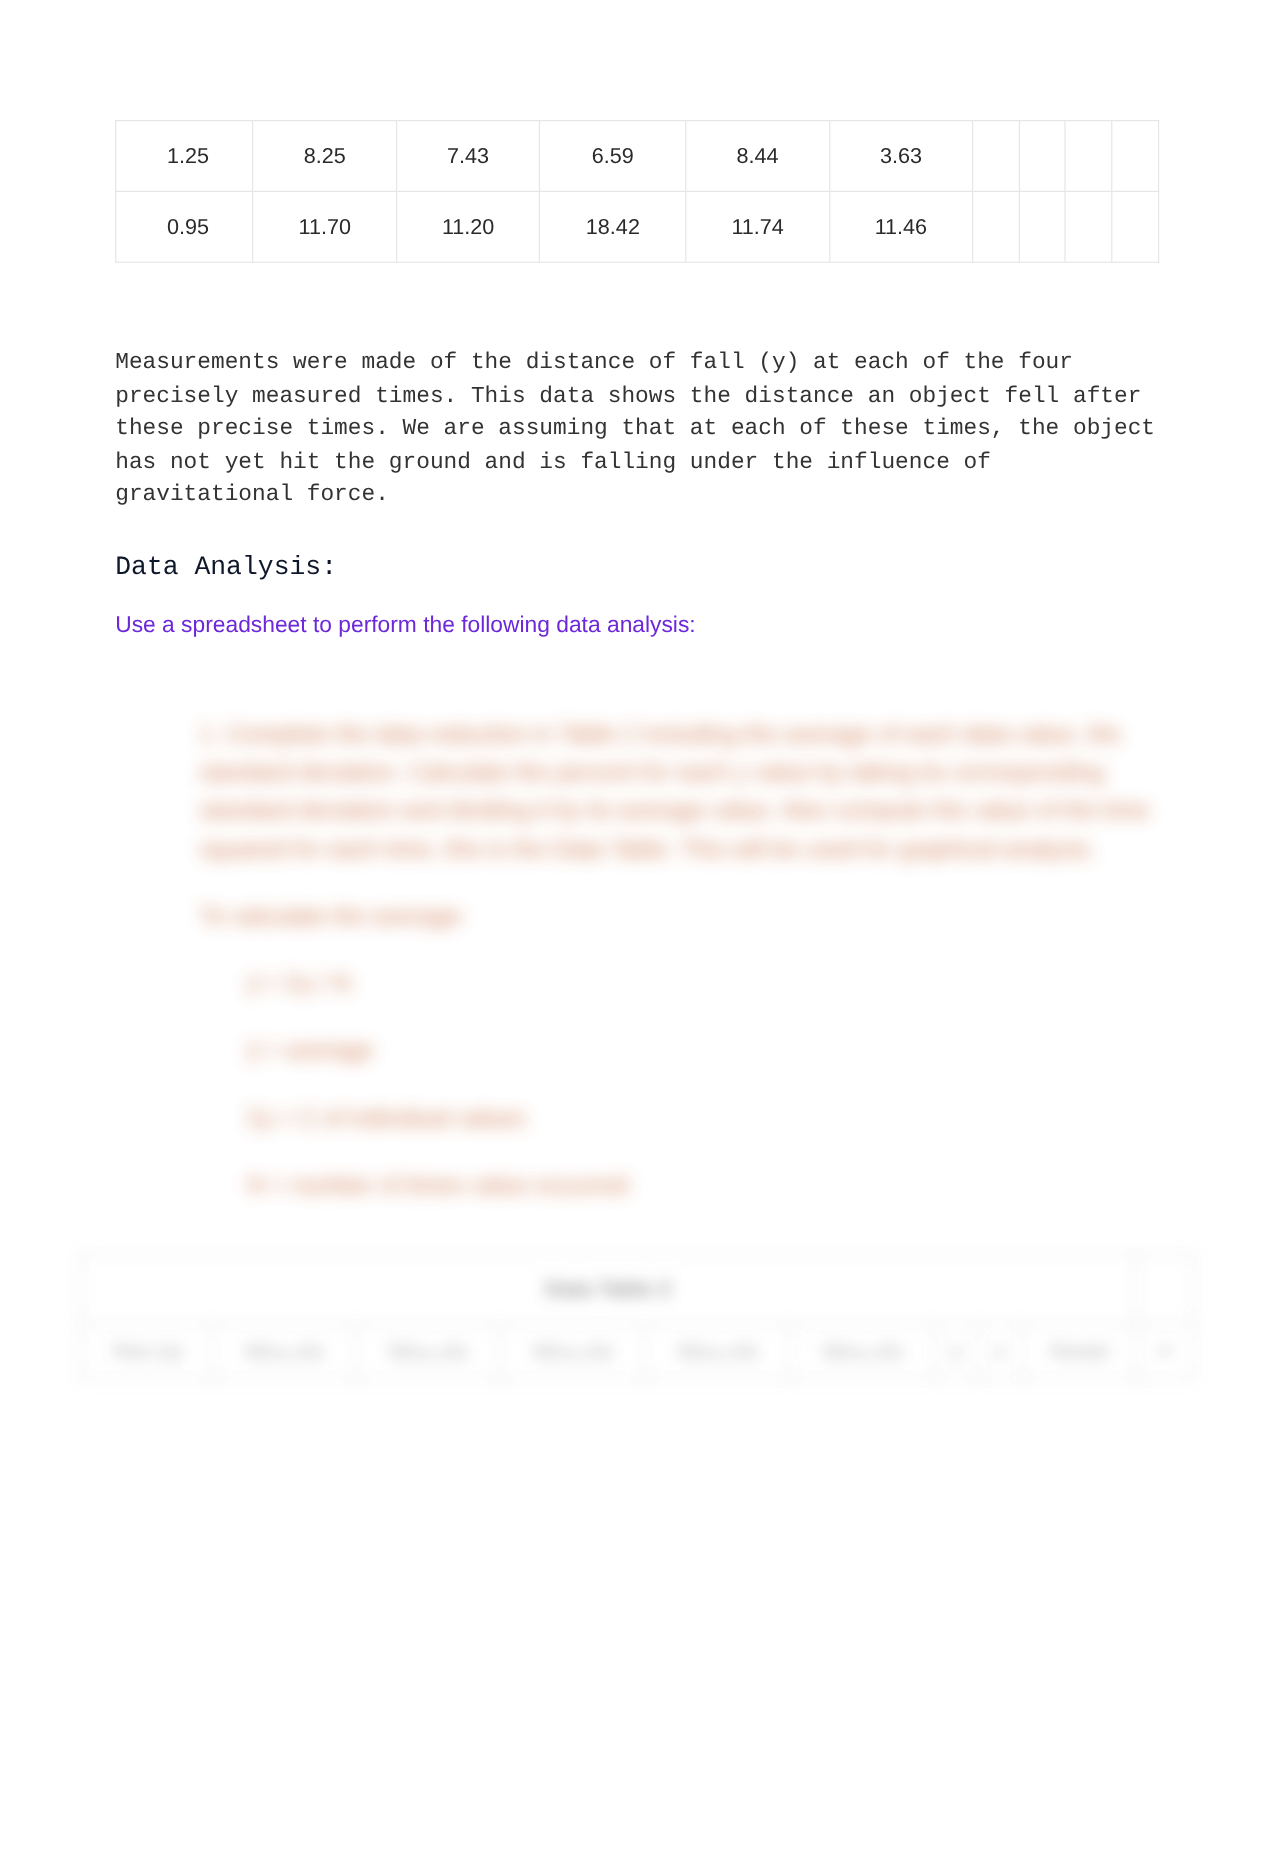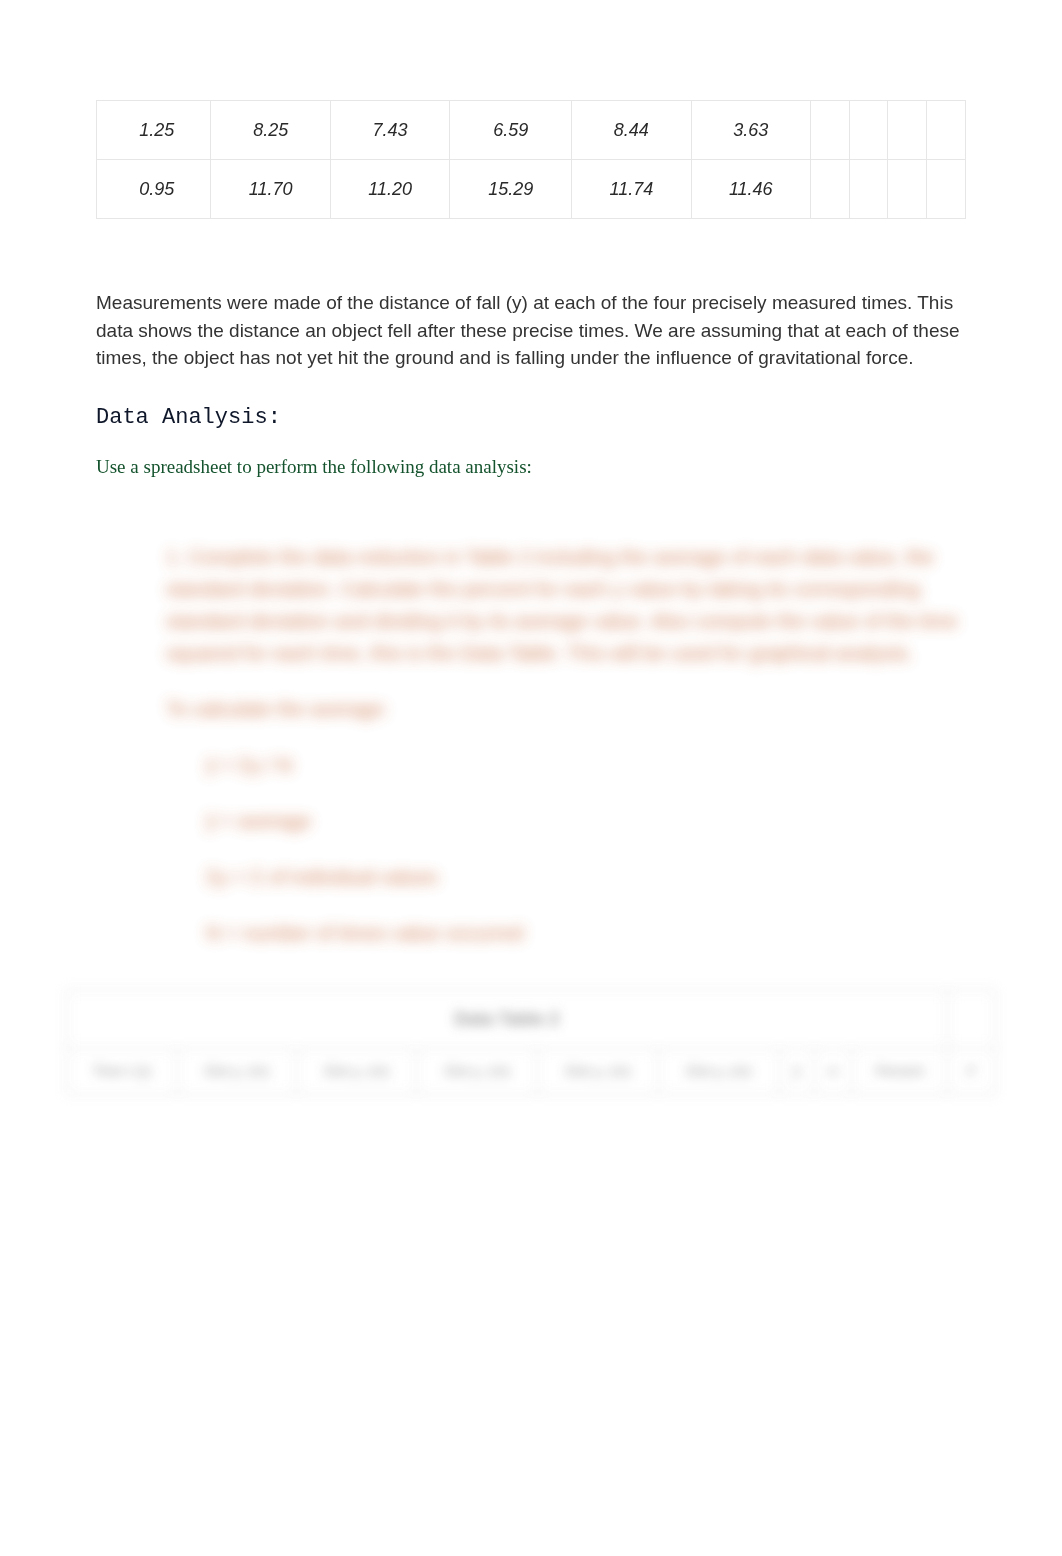--- a/index.html
+++ b/index.html
@@ -22,44 +22,43 @@
     border-collapse: collapse;
     margin-bottom: 70px;
   }
   .top-table td {
     border: 1px solid #e6e6e6;
     padding: 16px 10px;
     text-align: center;
     font-family: "Segoe UI", Arial, sans-serif;
     font-size: 18px;
     color: #2a2a2a;
-    font-style: italic;
   }
   .top-table td.label { padding-left: 16px; }
 
   .paragraph {
-    font-family: Liberation Sans, sans-serif;
+    font-family: Liberation Mono, monospace;
     font-size: 19px;
     color: #333;
     margin-bottom: 30px;
     margin-top: 48px;
   }
 
   h2.section-title {
     font-family: Liberation Mono, monospace;
     font-weight: 400;
     font-size: 22px;
     color: #0f172a;
     margin: 10px 0 18px 0;
   }
 
   .subtext {
-    font-family: Liberation Serif, serif;
+    font-family: Liberation Sans, sans-serif;
     font-size: 19px;
-    color: #14532d;
+    color: #6d28d9;
     margin-bottom: 61px;
   }
 
   
   .blurred-zone {
     padding: 0 0 0 70px;
     margin-bottom: 40px;
   }
   .blurred-zone .line {
     filter: blur(7px);
@@ -120,21 +119,21 @@
       <td>3.63</td>
       <td></td>
       <td></td>
       <td></td>
       <td></td>
     </tr>
     <tr>
       <td class="label">0.95</td>
       <td>11.70</td>
       <td>11.20</td>
-      <td>15.29</td>
+      <td>18.42</td>
       <td>11.74</td>
       <td>11.46</td>
       <td></td>
       <td></td>
       <td></td>
       <td></td>
     </tr>
   </tbody>
     </table>
 

